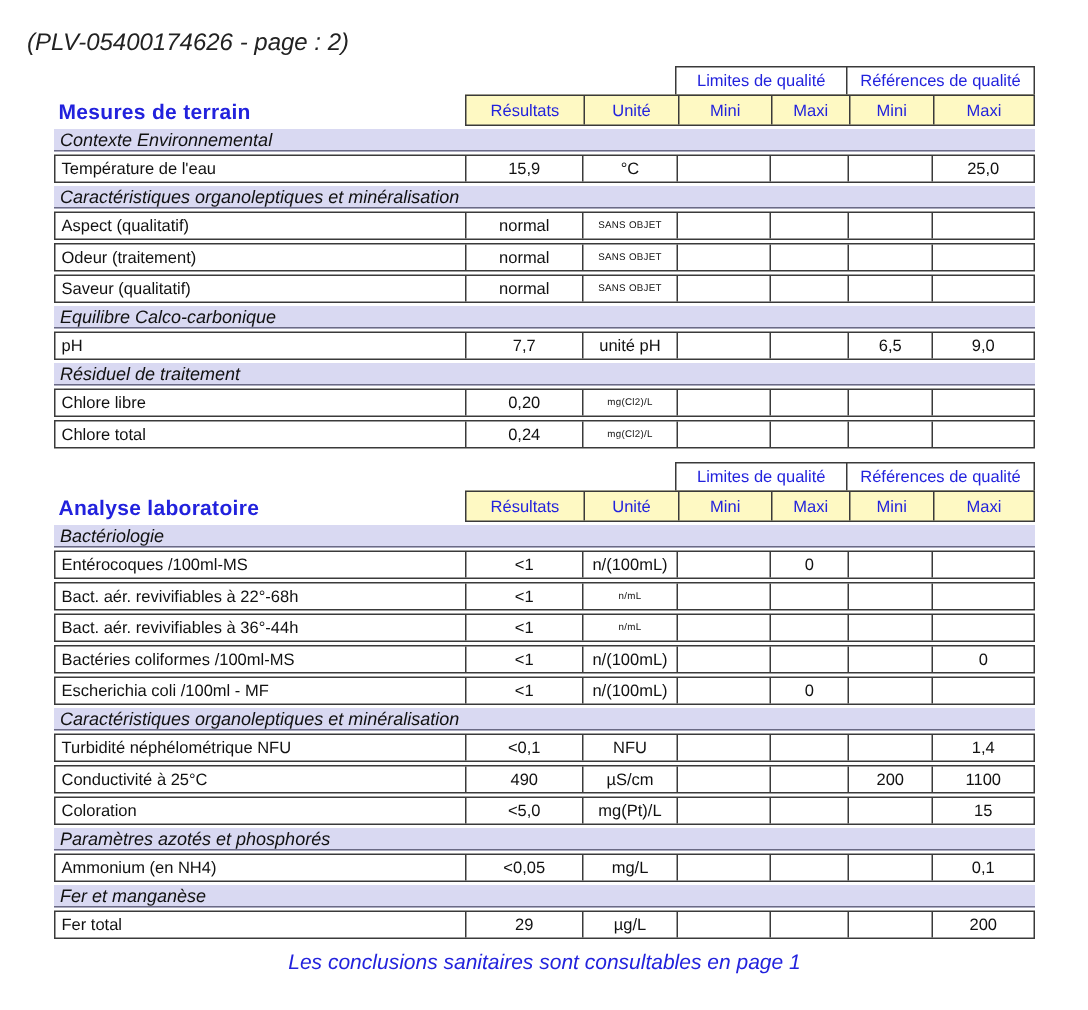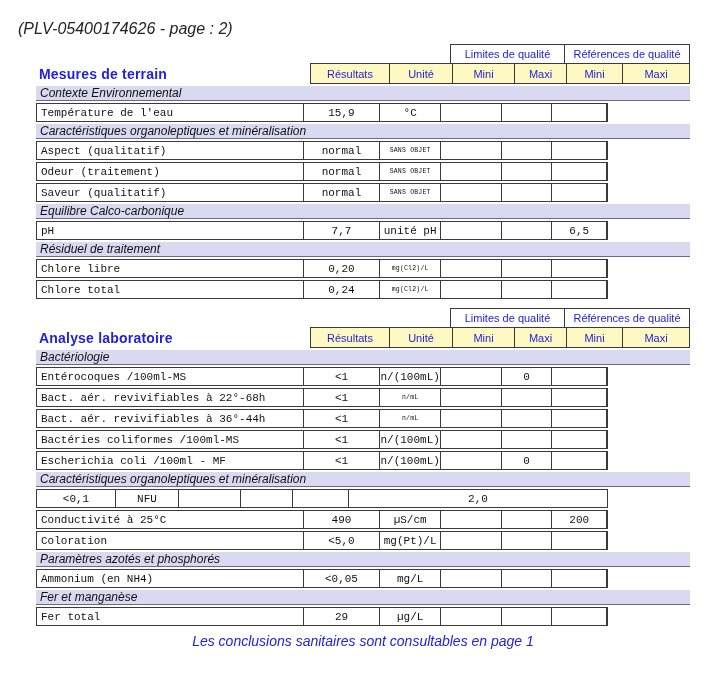--- a/index.html
+++ b/index.html
@@ -62,22 +62,22 @@
 
   .band{
     width:654px;height:15px;margin-bottom:2px;
     background:var(--band);
     border-bottom:1px solid #6a6a85;
     font-size:12px;font-style:italic;color:#111;
     padding:1px 0 0 4px;line-height:13px;
   }
 
   .drow{
-    width:572px;height:19px;margin-bottom:2px;
-    display:flex;border:1px solid var(--border);background:#fff;font-family:Liberation Mono, monospace;
+    width:654px;height:19px;margin-bottom:2px;
+    display:flex;border:1px solid var(--border);background:#fff;
   }
   .dcell{
     display:flex;align-items:center;justify-content:center;
     font-size:11px;color:#111;overflow:hidden;white-space:nowrap;
   }
   .dcell.param{width:273px;justify-content:flex-start;padding-left:4px;}
   .dcell + .dcell{border-left:1px solid var(--border);}
   .dcell.small-unit{font-size:6.5px;letter-spacing:.2px;}
 
   .footer-note{
@@ -241,26 +241,27 @@
             <div class="dcell param">Escherichia coli /100ml - MF</div>
             <div class="dcell c-res">&lt;1</div>
             <div class="dcell c-unit">n/(100mL)</div>
             <div class="dcell c-lmin"></div>
             <div class="dcell c-lmax">0</div>
             <div class="dcell c-rmin"></div>
             <div class="dcell c-rmax"></div>
           </div>
           <div class="band">Caractéristiques organoleptiques et minéralisation</div>
           <div class="drow">
+            <div class="dcell param">Turbidité néphélométrique NFU</div>
             <div class="dcell c-res">&lt;0,1</div>
             <div class="dcell c-unit">NFU</div>
             <div class="dcell c-lmin"></div>
             <div class="dcell c-lmax"></div>
             <div class="dcell c-rmin"></div>
-            <div class="dcell c-rmax">2,0</div>
+            <div class="dcell c-rmax">1,4</div>
           </div>
           <div class="drow">
             <div class="dcell param">Conductivité à 25°C</div>
             <div class="dcell c-res">490</div>
             <div class="dcell c-unit">µS/cm</div>
             <div class="dcell c-lmin"></div>
             <div class="dcell c-lmax"></div>
             <div class="dcell c-rmin">200</div>
             <div class="dcell c-rmax">1100</div>
           </div>

